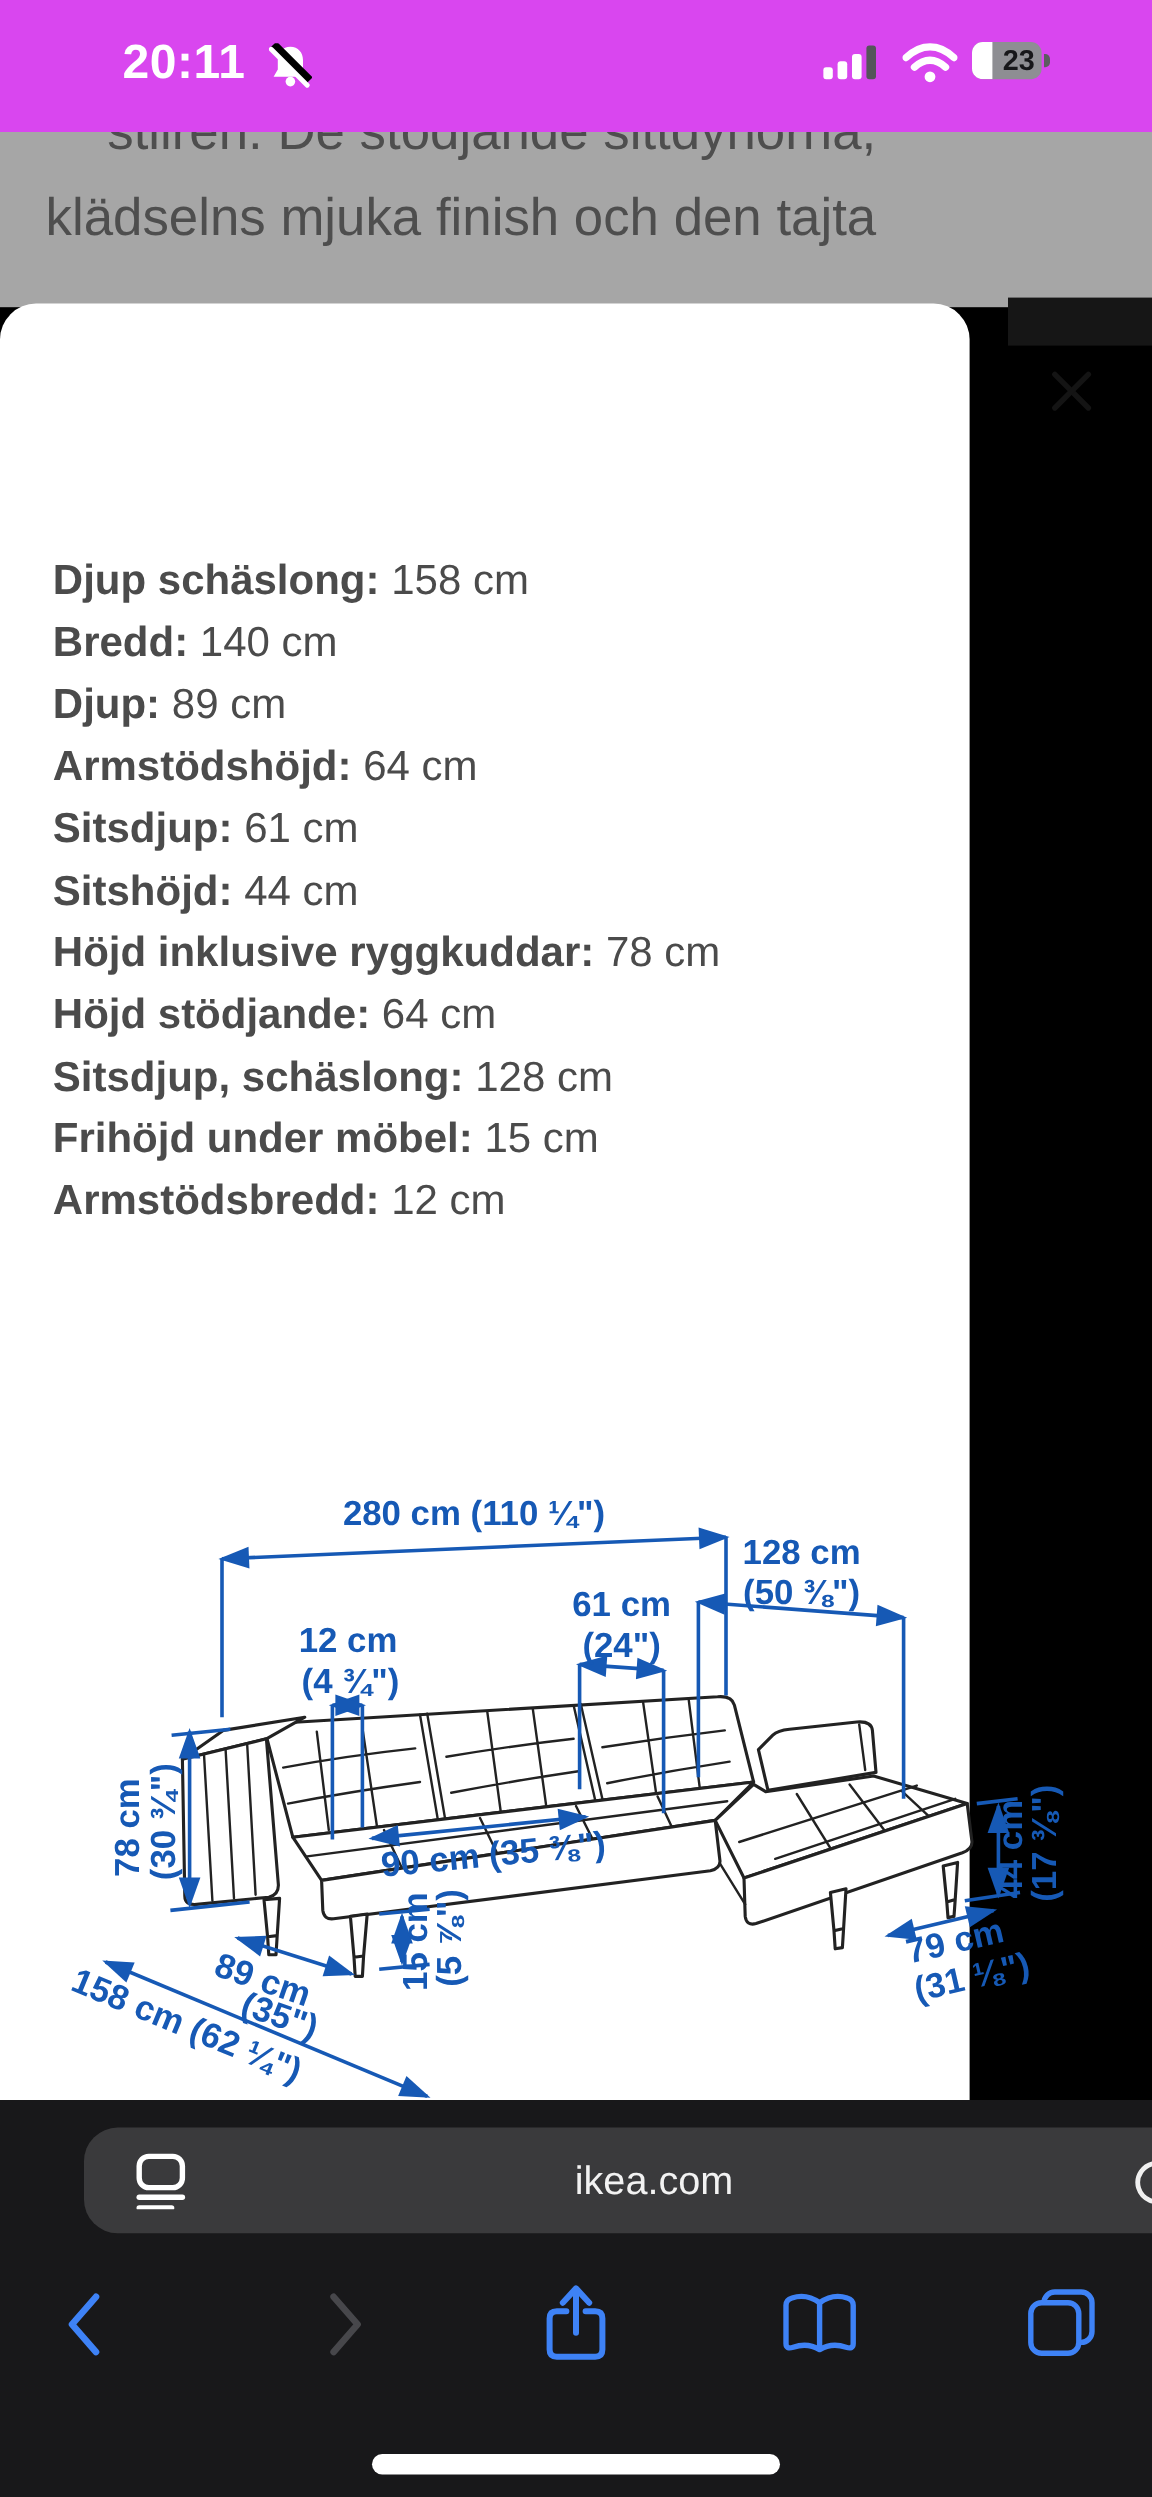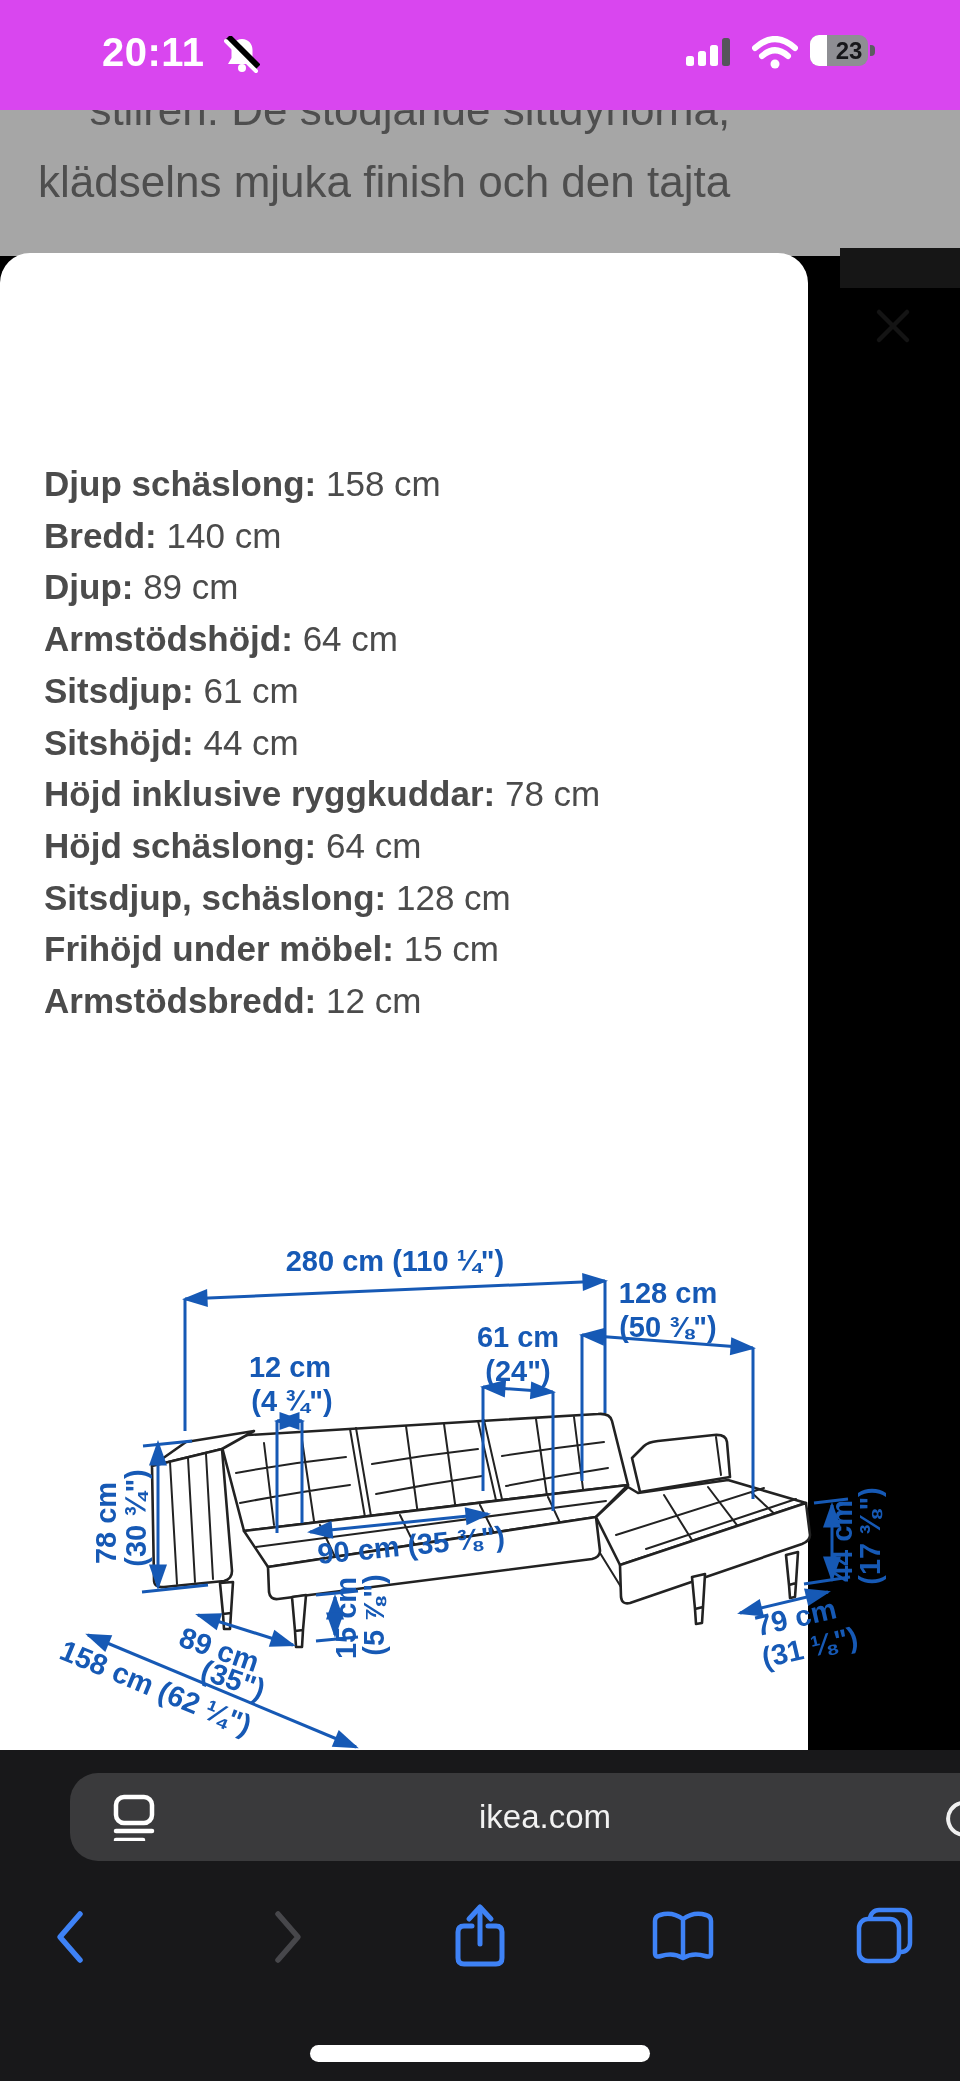--- a/index.html
+++ b/index.html
@@ -99,21 +99,21 @@
     </div>
 
     <div class="measure-list">
       <div><span class="m-label">Djup schäslong:</span> <span>158 cm</span></div>
       <div><span class="m-label">Bredd:</span> <span>140 cm</span></div>
       <div><span class="m-label">Djup:</span> <span>89 cm</span></div>
       <div><span class="m-label">Armstödshöjd:</span> <span>64 cm</span></div>
       <div><span class="m-label">Sitsdjup:</span> <span>61 cm</span></div>
       <div><span class="m-label">Sitshöjd:</span> <span>44 cm</span></div>
       <div><span class="m-label">Höjd inklusive ryggkuddar:</span> <span>78 cm</span></div>
-      <div><span class="m-label">Höjd schäslong:</span> <span>64 cm</span></div>
+      <div><span class="m-label">Höjd stödjande:</span> <span>64 cm</span></div>
       <div><span class="m-label">Sitsdjup, schäslong:</span> <span>128 cm</span></div>
       <div><span class="m-label">Frihöjd under möbel:</span> <span>15 cm</span></div>
       <div><span class="m-label">Armstödsbredd:</span> <span>12 cm</span></div>
     </div>
 
     <svg class="diagram" width="880" height="515" viewBox="0 0 880 515">
       <defs>
         <marker id="arr" markerWidth="10" markerHeight="8" refX="8" refY="3.5" orient="auto-start-reverse">
           <path d="M0.5,0.5 L9,3.5 L0.5,6.5 Z" fill="#1659b5"></path>
         </marker>

